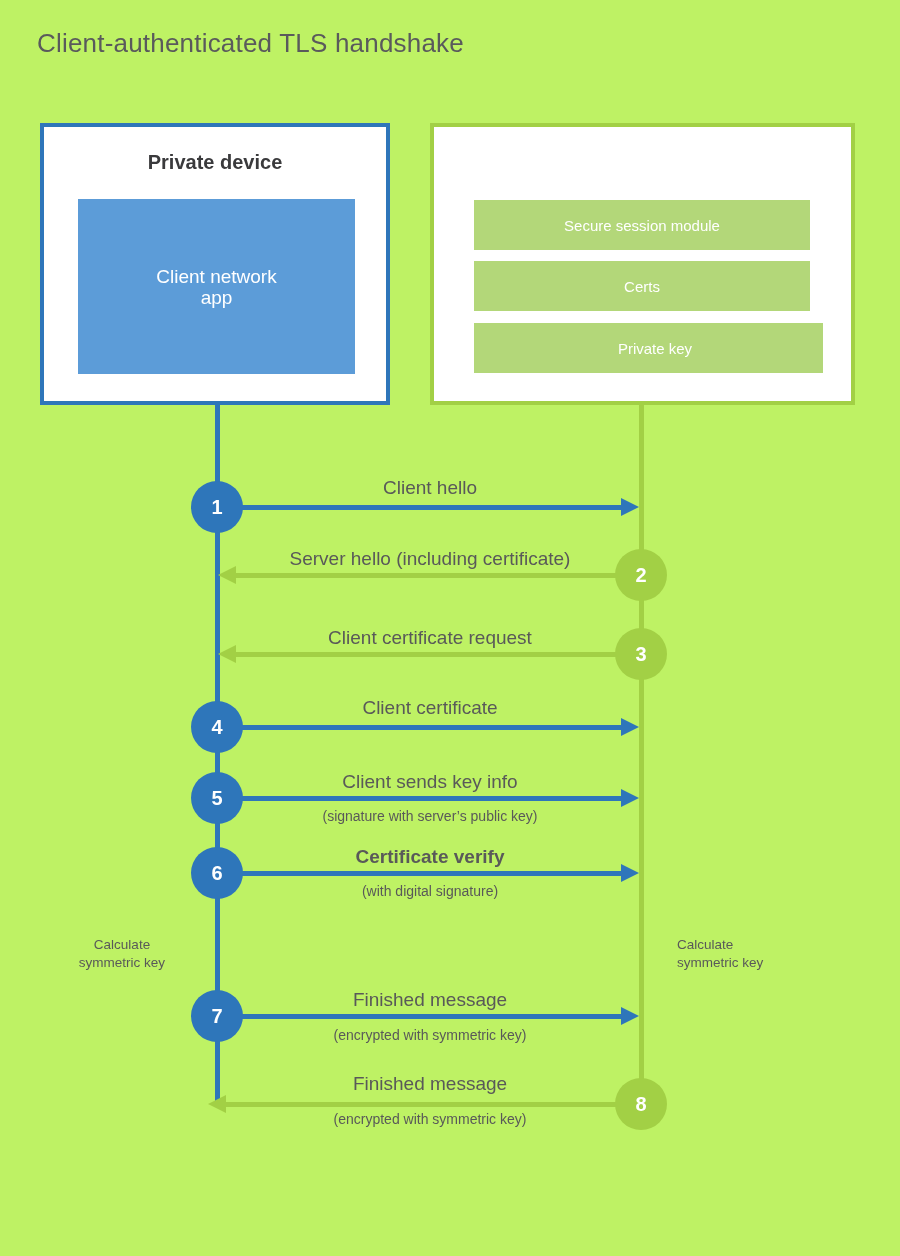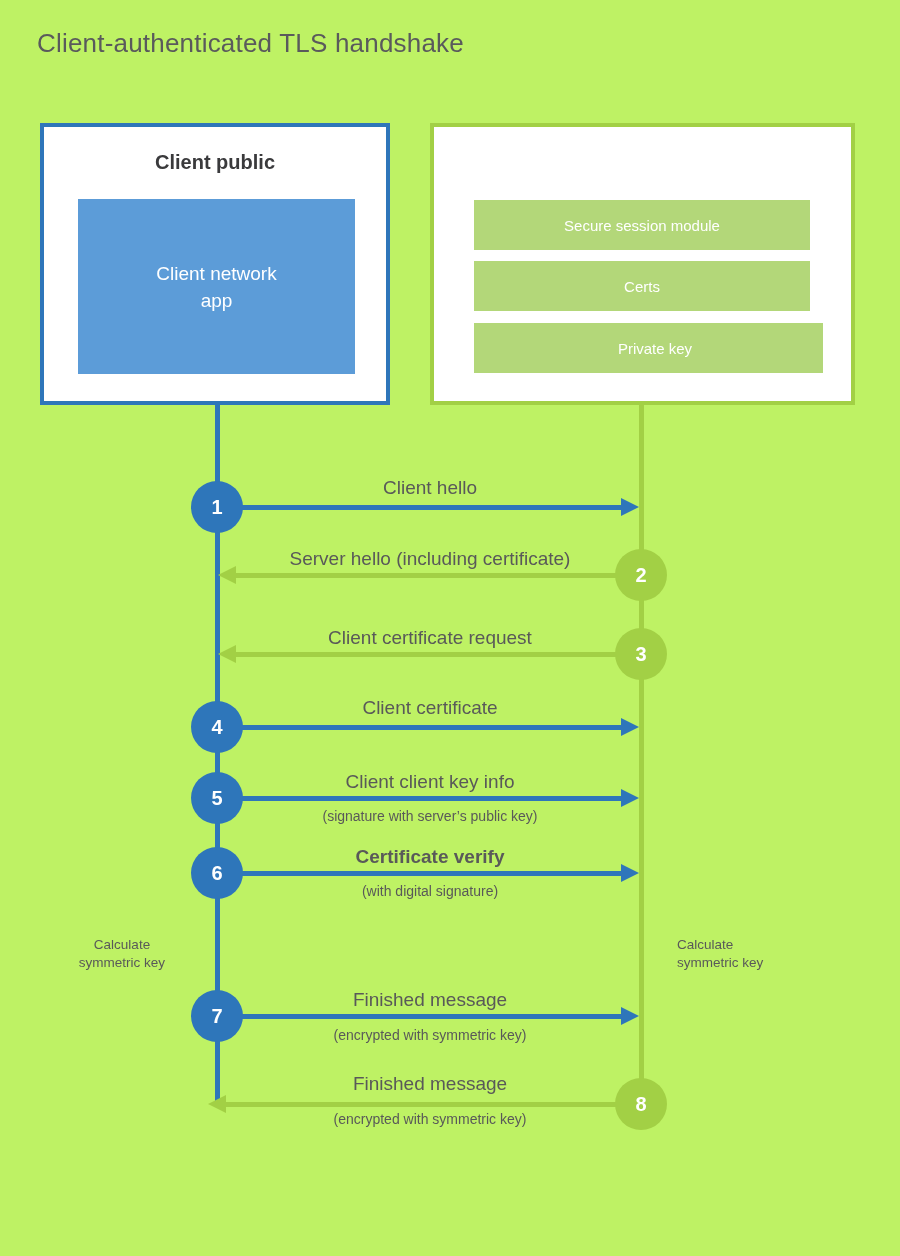--- a/index.html
+++ b/index.html
@@ -14,21 +14,21 @@
   
   .actor-box { position:absolute; box-sizing:border-box; background:#fff; }
   .client-box { left:40px; top:123px; width:350px; height:282px; border:4px solid #2e76ba; }
   .server-box { left:430px; top:123px; width:425px; height:282px; border:4px solid #a2d045; }
   .actor-title {
     margin-top:24px; text-align:center; font-size:20px; font-weight:700; color:#3a3a3c;
   }
   .client-app {
     position:absolute; left:34px; top:72px; width:277px; height:175px; background:#5c9cd8;
     display:flex; align-items:center; justify-content:center; text-align:center;
-    color:#ffffff; font-size:19px; line-height:27px; white-space:pre-line;
+    color:#ffffff; font-size:19px; line-height:21px; white-space:pre-line;
   }
   .server-bar {
     position:absolute; left:40px; width:336px; height:50px; background:#b3d779;
     display:flex; align-items:center; justify-content:center;
     color:#ffffff; font-size:15px;
   }
   
   .lifeline { position:absolute; width:5px; }
   .lifeline.blue  { background:#2e76ba; left:215px; top:405px; height:700px; }
   .lifeline.green { background:#a2d045; left:639px; top:405px; height:699px; }
@@ -62,21 +62,21 @@
   .note-calc-right { left:677px; top:936px; width:112px; text-align:left;  white-space:pre-line; }
 </style>
 </head>
 <body>
 
 <div class="canvas">
 
   <div class="page-title">Client-authenticated TLS handshake</div>
 
   <div class="actor-box client-box">
-    <div class="actor-title">Client public</div>
+    <div class="actor-title">Private device</div>
     <div class="client-app">Client network
 app</div>
   </div>
 
   <div class="actor-box server-box">
     <div class="server-bar" style="top:73px;">Secure session module</div>
     <div class="server-bar" style="top:134px;">Certs</div>
     <div class="server-bar" style="top:196px;padding-left:13px;">Private key</div>
   </div>
 
@@ -108,21 +108,21 @@
     <div class="circle blue" style="left:191px; top:701px;">4</div>
     <div class="arrow-line blue" style="left:240px; top:725px; width:382px;"></div>
     <div class="arrowhead right" style="left:621px; top:718px;"></div>
     <div class="msg-label" style="top:697px;">Client certificate</div>
   </div>
 
   <div>
     <div class="circle blue" style="left:191px; top:772px;">5</div>
     <div class="arrow-line blue" style="left:240px; top:796px; width:382px;"></div>
     <div class="arrowhead right" style="left:621px; top:789px;"></div>
-    <div class="msg-label" style="top:771px;">Client client key info</div>
+    <div class="msg-label" style="top:771px;">Client sends key info</div>
     <div class="msg-sub" style="top:808px;">(signature with server’s public key)</div>
   </div>
 
   <div>
     <div class="circle blue" style="left:191px; top:847px;">6</div>
     <div class="arrow-line blue" style="left:240px; top:871px; width:382px;"></div>
     <div class="arrowhead right" style="left:621px; top:864px;"></div>
     <div class="msg-label" style="top:846px;font-weight:bold;">Certificate verify</div>
     <div class="msg-sub" style="top:883px;">(with digital signature)</div>
   </div>

